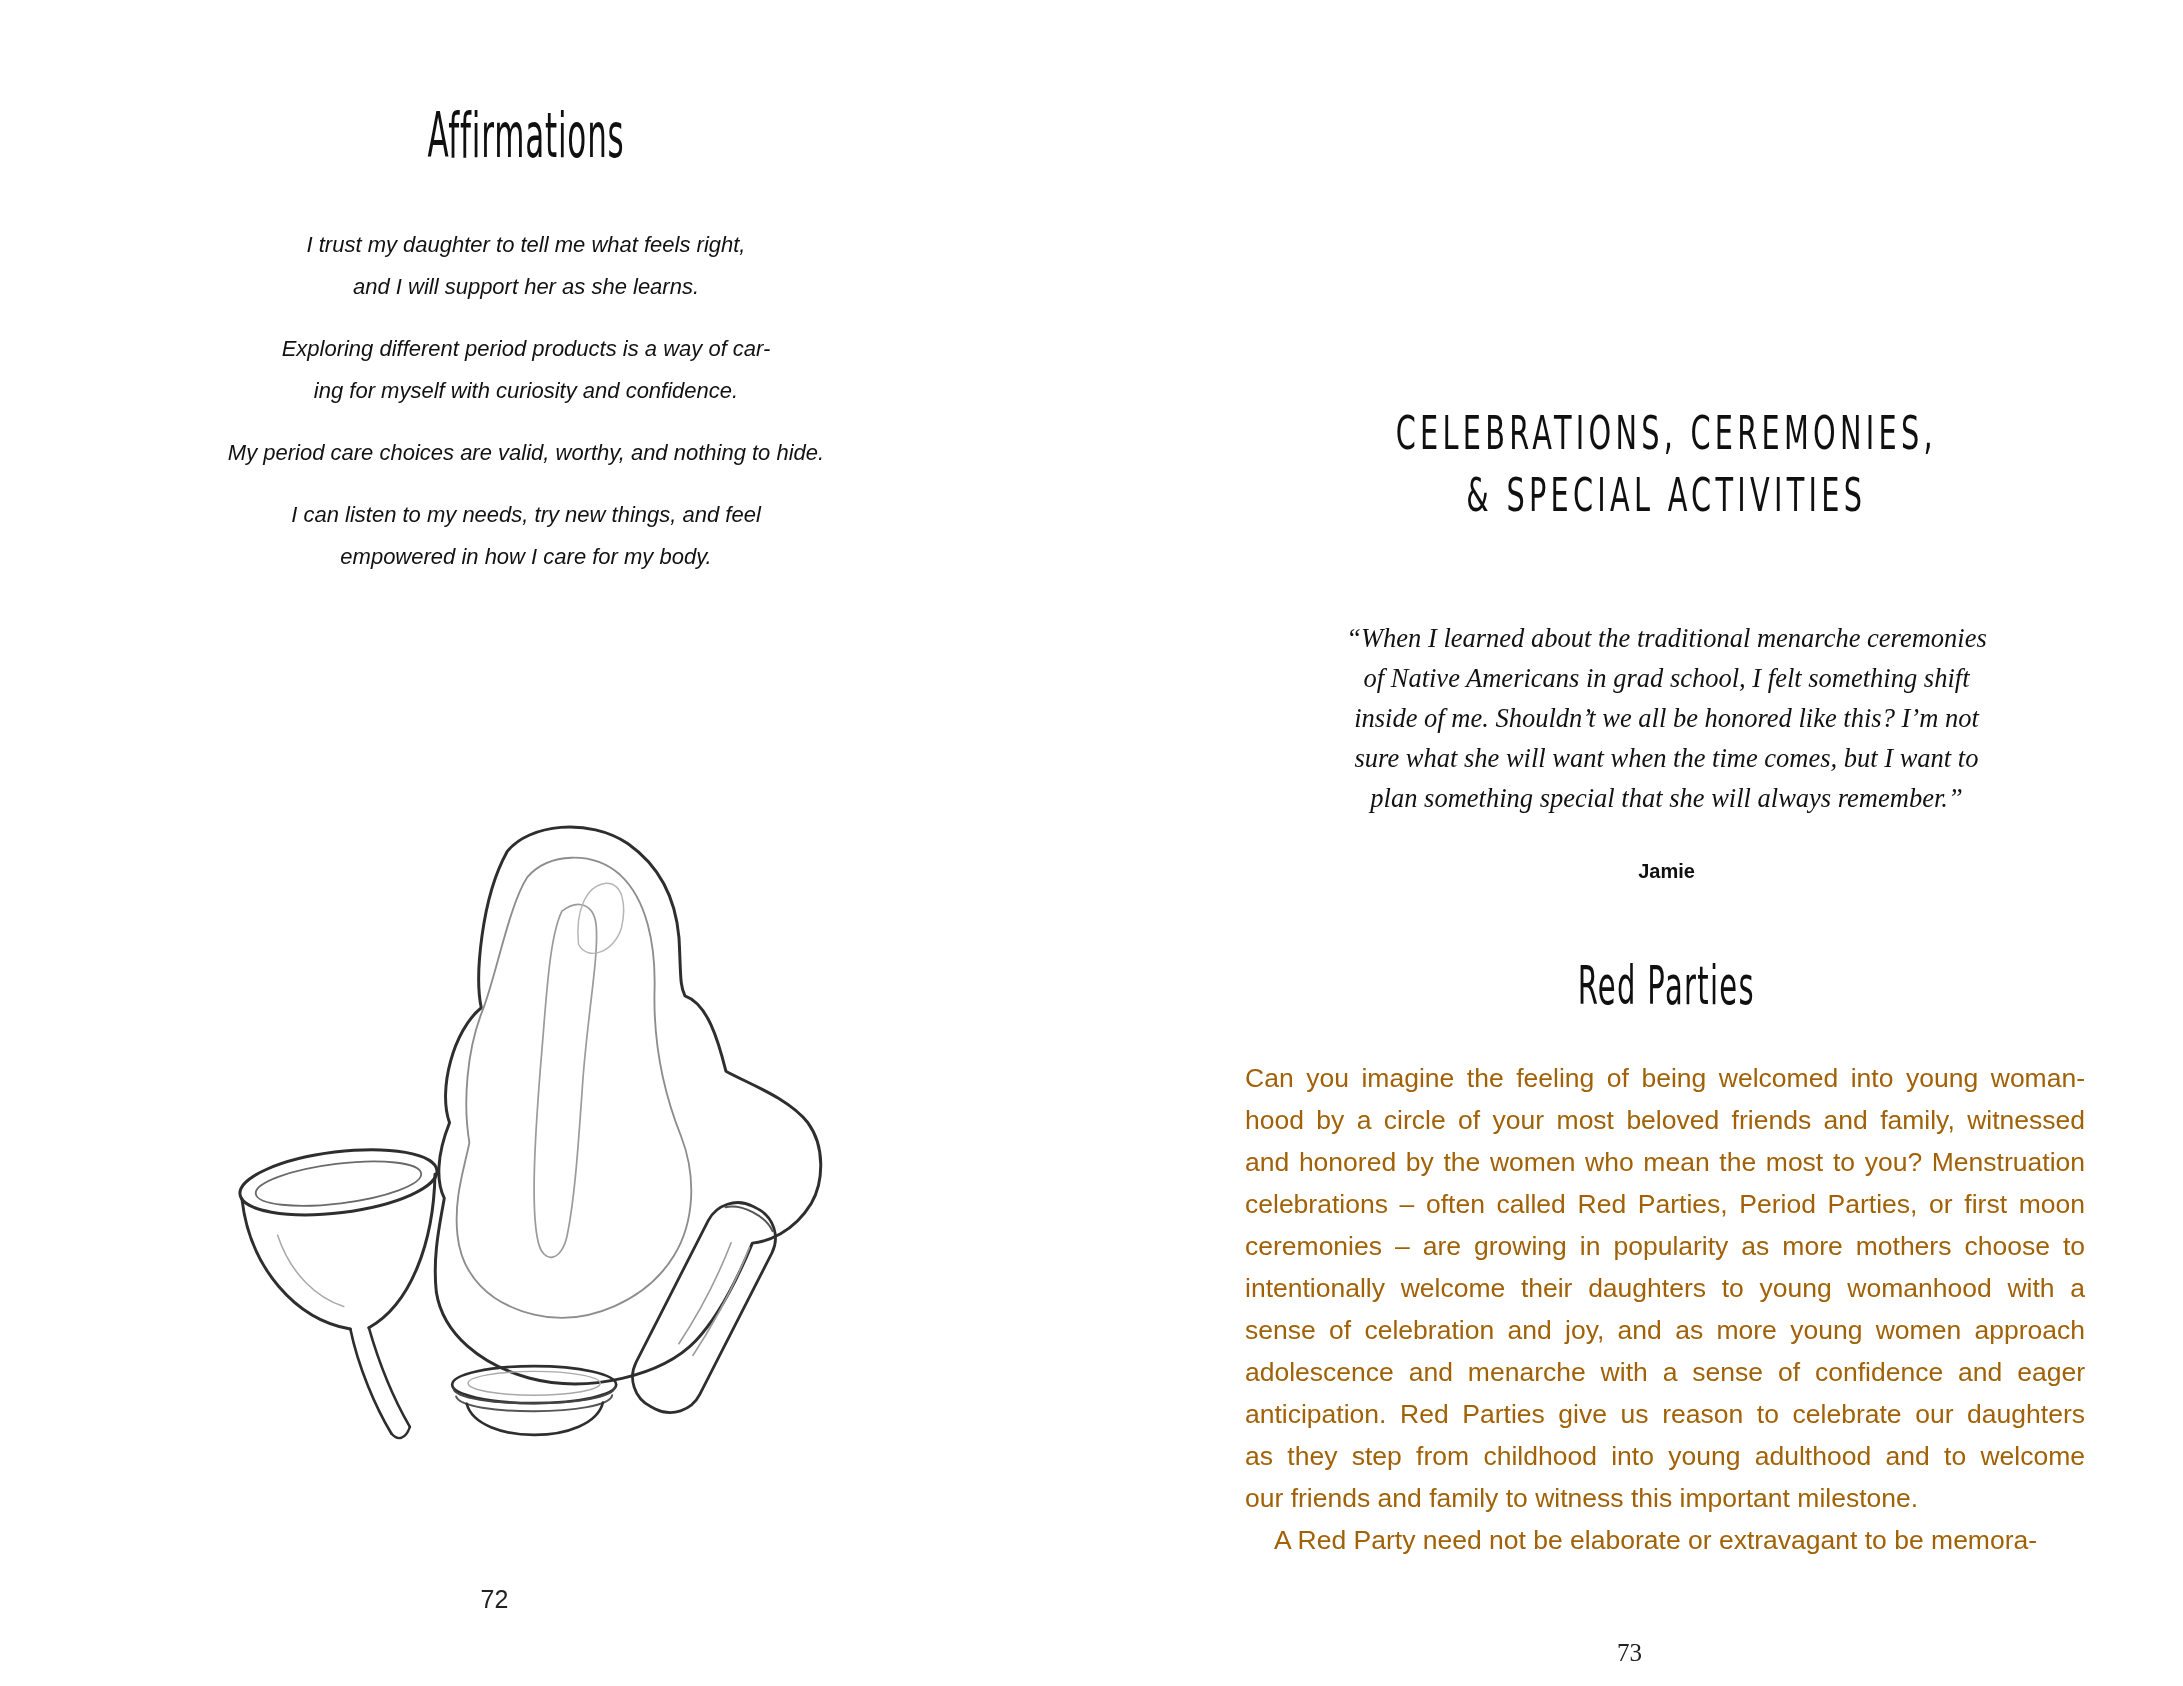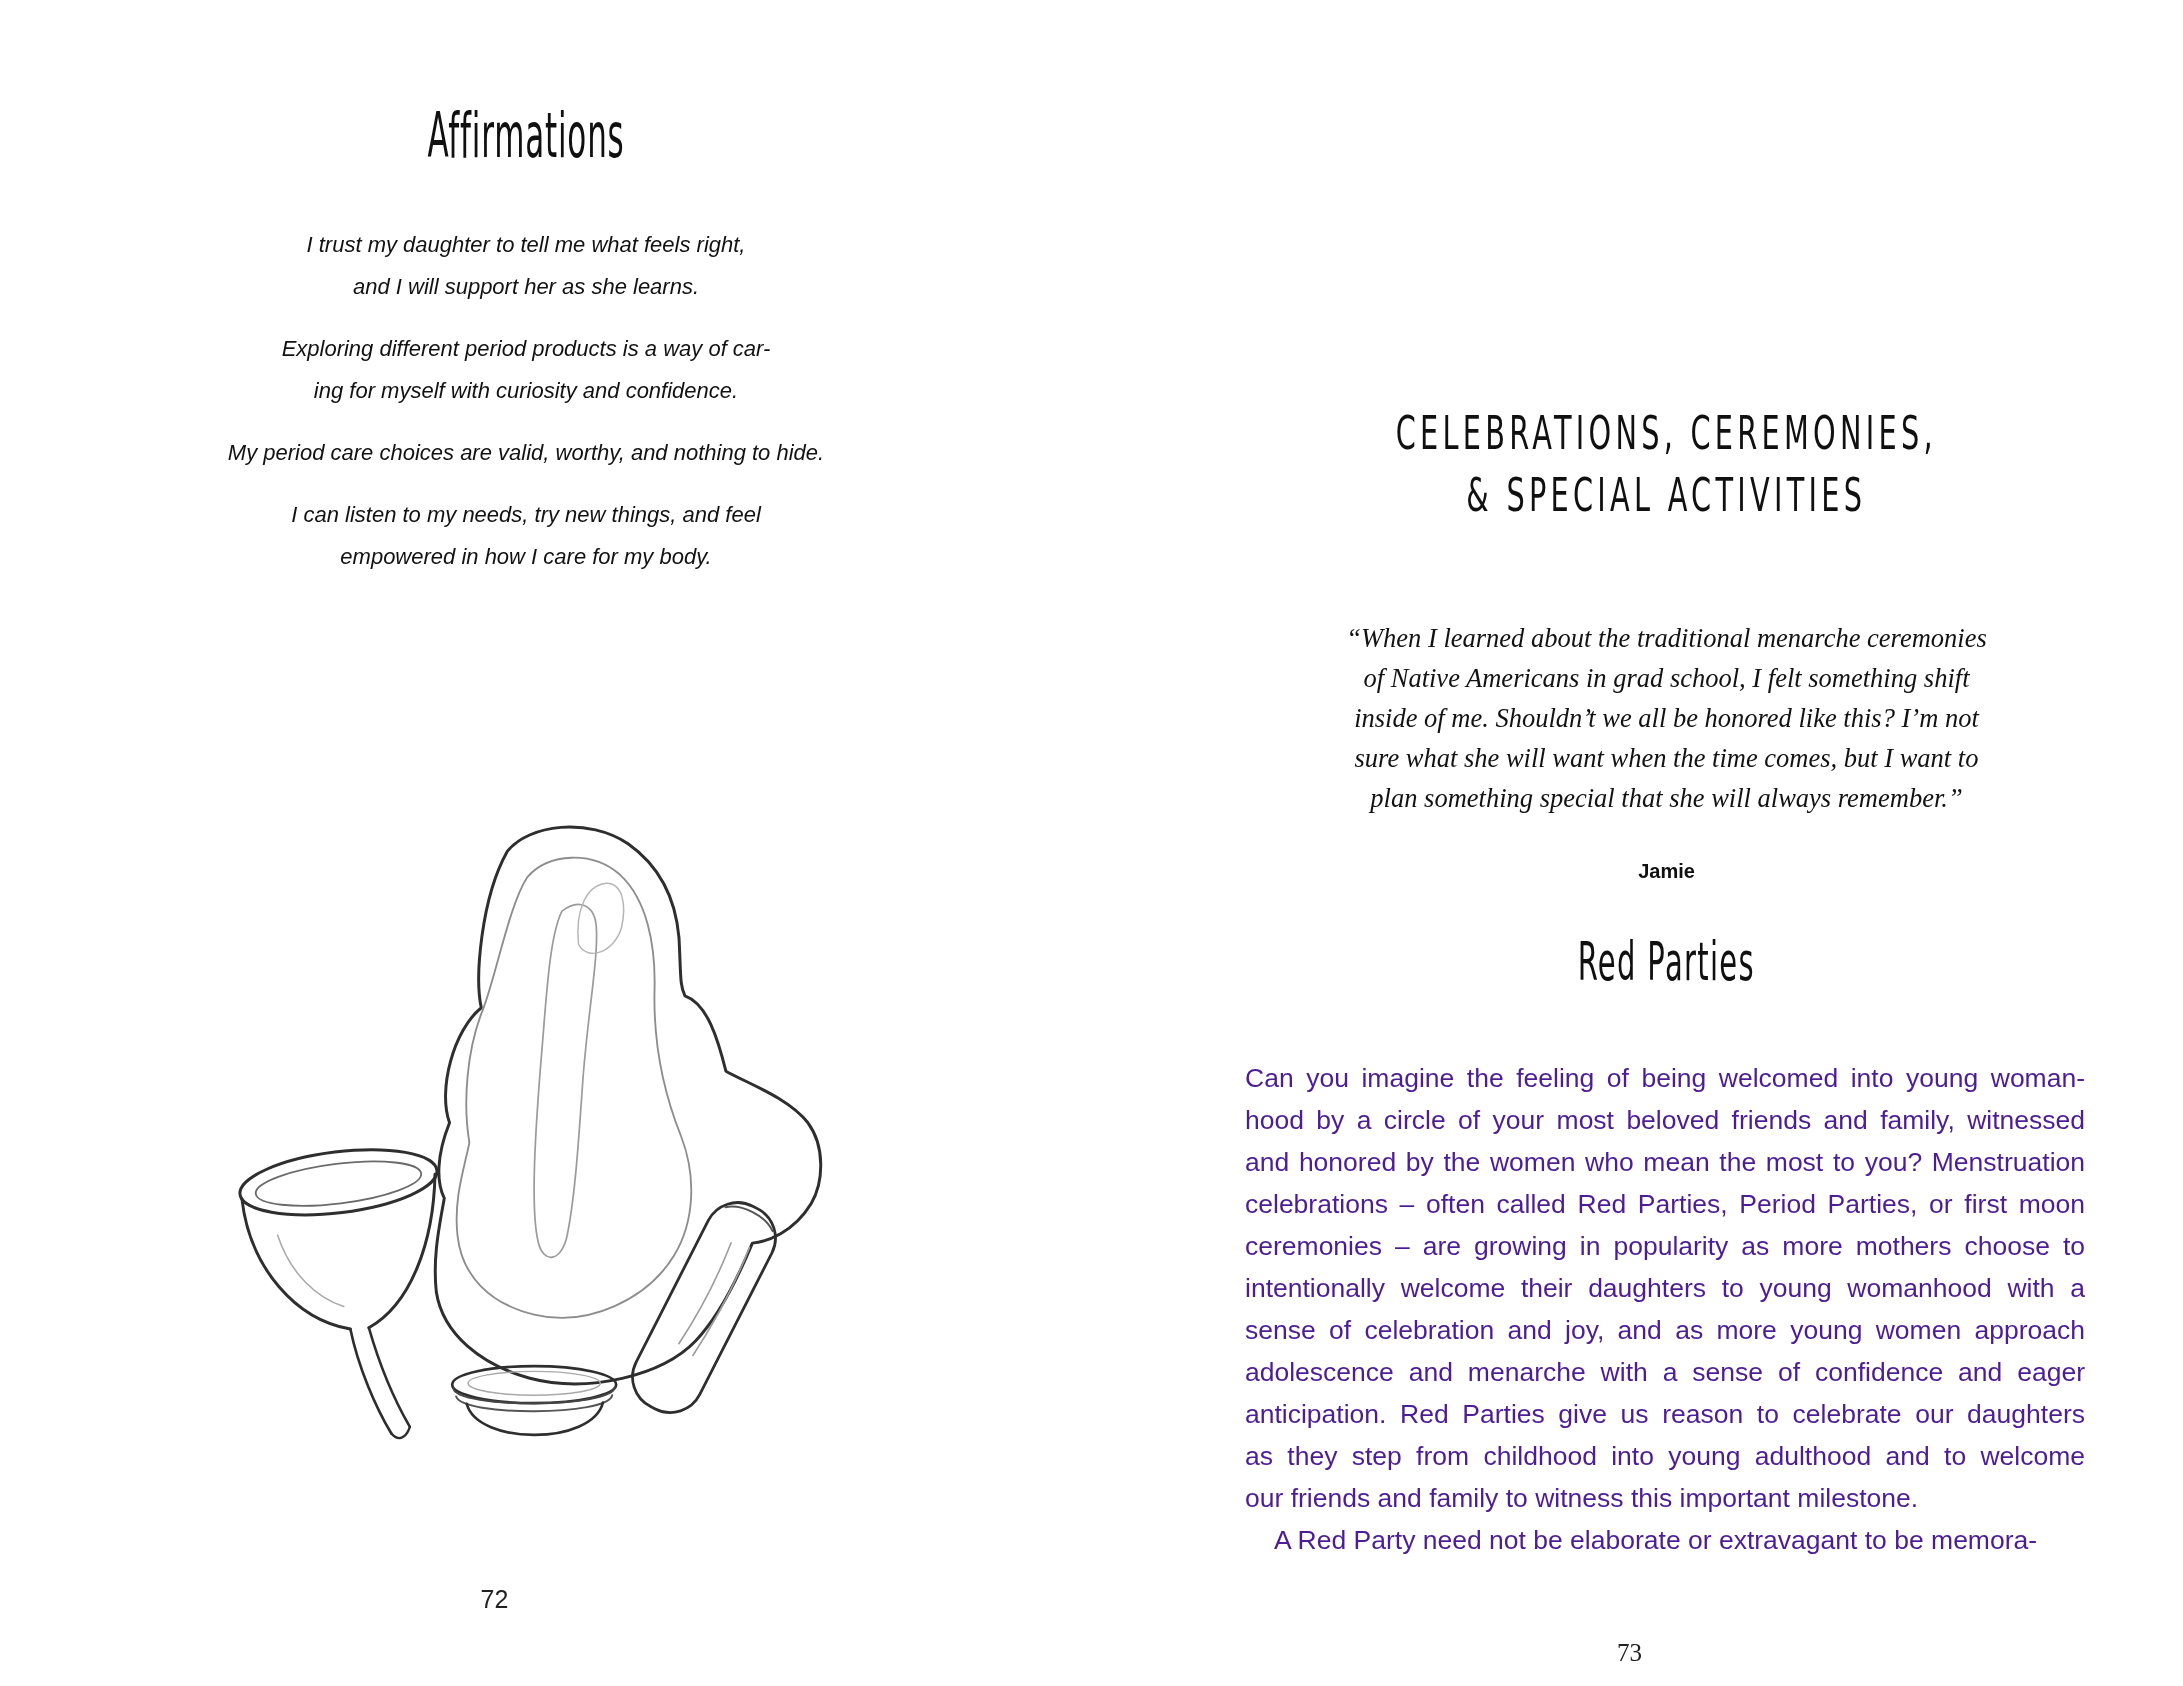--- a/index.html
+++ b/index.html
@@ -23,21 +23,21 @@
   .aff-line{font-style:italic;font-size:22px;line-height:42px;color:#121212;}
 
   
   .quote-block{left:1243px;top:618px;width:847px;text-align:center;}
   .quote-line{font-style:italic;font-size:26.5px;line-height:40px;color:#121212;font-family:Liberation Serif, serif;}
   .attribution{left:1243px;top:860px;width:847px;text-align:center;
                font-weight:bold;font-size:20px;}
 
   
   .body-block{left:1245px;top:1057px;width:840px;}
-  .body-line{font-size:26.5px;line-height:42px;color:#4c1d95;}
+  .body-line{font-size:26.5px;line-height:42px;color:#a16207;}
   .j{text-align:justify;text-align-last:justify;}
   .indent{text-indent:29px;}
 
   .page-num{font-size:25px;color:#222;text-align:center;}
   .page-num-serif{font-family:"Liberation Serif",serif;}
 
   svg .sk{fill:none;stroke-linecap:round;stroke-linejoin:round;}
 </style>
 </head>
 <body>
@@ -154,21 +154,21 @@
   <div class="abs quote-block">
     <div class="quote-line">“When I learned about the traditional menarche ceremonies</div>
     <div class="quote-line">of Native Americans in grad school, I felt something shift</div>
     <div class="quote-line">inside of me. Shouldn’t we all be honored like this? I’m not</div>
     <div class="quote-line">sure what she will want when the time comes, but I want to</div>
     <div class="quote-line">plan something special that she will always remember.”</div>
   </div>
 
   <div class="abs attribution">Jamie</div>
 
-  <div class="abs center-wrap" style="left:1243px;top:931px;width:847px;">
+  <div class="abs center-wrap" style="left:1243px;top:955px;width:847px;">
     <span class="hand stretch-sub">Red Parties</span>
   </div>
 
   <div class="abs body-block">
     <div class="body-line j">Can you imagine the feeling of being welcomed into young woman-</div>
     <div class="body-line j">hood by a circle of your most beloved friends and family, witnessed</div>
     <div class="body-line j">and honored by the women who mean the most to you? Menstruation</div>
     <div class="body-line j">celebrations – often called Red Parties, Period Parties, or first moon</div>
     <div class="body-line j">ceremonies – are growing in popularity as more mothers choose to</div>
     <div class="body-line j">intentionally welcome their daughters to young womanhood with a</div>

